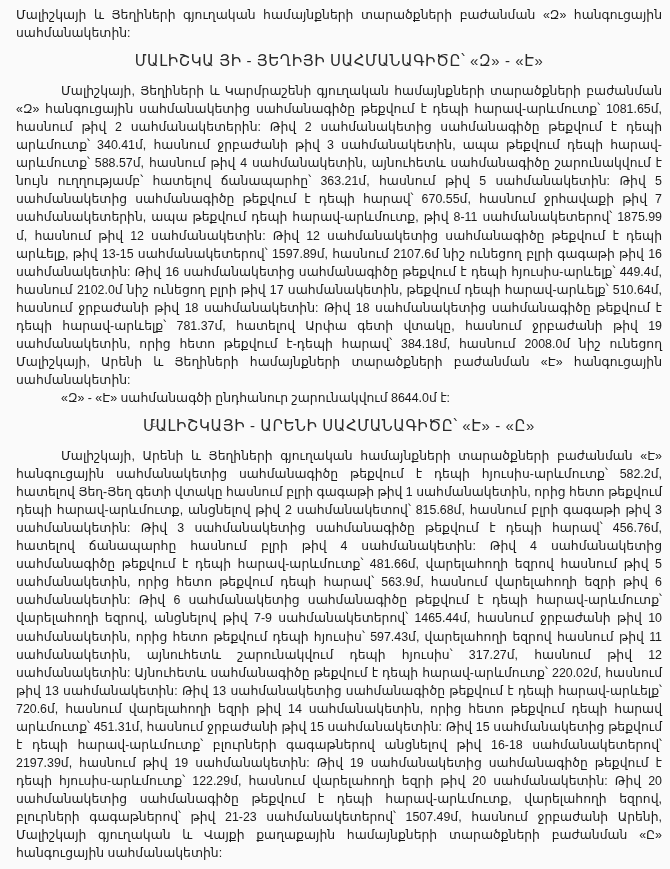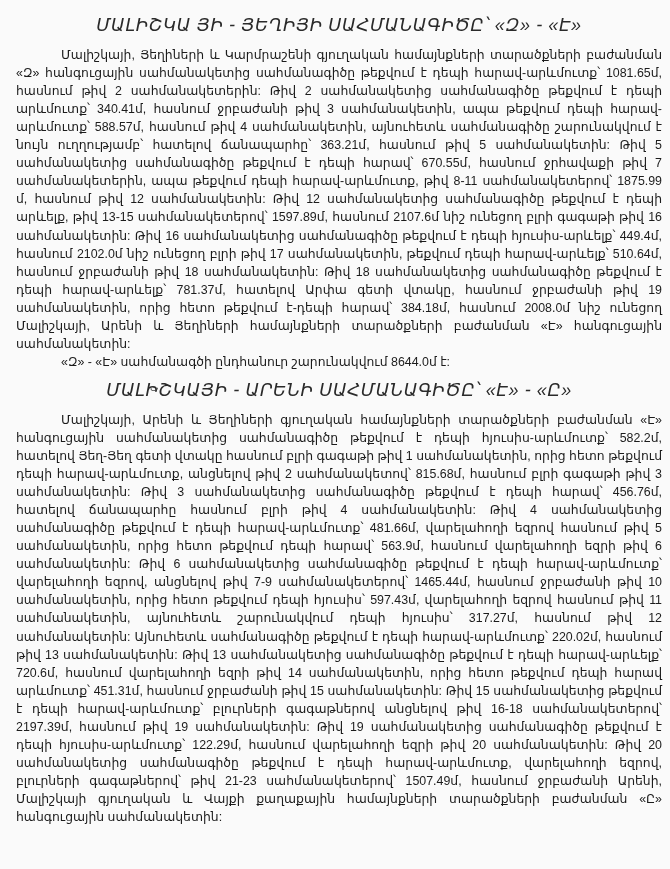--- a/index.html
+++ b/index.html
@@ -7,30 +7,31 @@
     width: 670px; height: 869px; overflow: hidden; position: relative;
     font-family: "Liberation Sans", "DejaVu Sans", sans-serif;
     color: #1c1c1c; font-size: 12.4px; line-height: 18.05px;
   }
   .page { position: absolute; left: 16px; top: 6px; width: 646px; }
   .p { text-align: justify; margin: 0; }
   .indent { text-indent: 45px; }
   .total { margin: 0; padding-left: 45px; }
   .heading {
     text-align: center; margin: 10px 0 12px 0; letter-spacing: 0.6px;
-    font-size: 18px; color: #2a2a2a; font-style: italic;
+    font-size: 15px; color: #2a2a2a;
   }
   .mark { position: absolute; font-size: 9px; color: #444; }
   .h-wrap { position: relative; }
 </style>
 </head>
 <body>
 
 <div class="page">
 
+  <p class="p">Մալիշկայի և Յեղիների գյուղական  համայնքների տարածքների բաժանման «Զ» հանգուցային սահմանակետին:</p>
 
   <div class="heading">ՄԱԼԻՇԿԱ ՅԻ - ՅԵՂԻՅԻ ՍԱՀՄԱՆԱԳԻԾԸ՝ «Զ» - «Է»</div>
 
   <p class="p indent">Մալիշկայի, Յեղիների և Կարմրաշենի գյուղական  համայնքների տարածքների բաժանման «Զ» հանգուցային սահմանակետից սահմանագիծը թեքվում է դեպի հարավ-արևմուտք՝ 1081.65մ, հասնում թիվ 2 սահմանակետերին: Թիվ 2 սահմանակետից սահմանագիծը թեքվում է դեպի արևմուտք՝ 340.41մ,  հասնում ջրբաժանի թիվ 3 սահմանակետին, ապա թեքվում դեպի հարավ-արևմուտք՝ 588.57մ,  հասնում թիվ 4 սահմանակետին, այնուհետև սահմանագիծը շարունակվում է նույն ուղղությամբ՝ հատելով ճանապարհը՝ 363.21մ, հասնում թիվ 5 սահմանակետին: Թիվ 5 սահմանակետից սահմանագիծը թեքվում է դեպի հարավ՝ 670.55մ, հասնում ջրհավաքի թիվ 7 սահմանակետերին,  ապա թեքվում դեպի հարավ-արևմուտք, թիվ 8-11 սահմանակետերով՝ 1875.99 մ, հասնում թիվ 12 սահմանակետին: Թիվ 12 սահմանակետից սահմանագիծը թեքվում է դեպի արևելք, թիվ 13-15 սահմանակետերով՝ 1597.89մ, հասնում 2107.6մ նիշ ունեցող բլրի գագաթի թիվ 16 սահմանակետին: Թիվ 16 սահմանակետից սահմանագիծը թեքվում է դեպի հյուսիս-արևելք՝ 449.4մ, հասնում 2102.0մ նիշ ունեցող բլրի թիվ 17 սահմանակետին, թեքվում դեպի հարավ-արևելք՝ 510.64մ, հասնում ջրբաժանի թիվ 18 սահմանակետին: Թիվ 18 սահմանակետից սահմանագիծը թեքվում է դեպի հարավ-արևելք՝ 781.37մ, հատելով Արփա գետի վտակը, հասնում ջրբաժանի թիվ 19 սահմանակետին, որից հետո թեքվում է-դեպի հարավ՝ 384.18մ, հասնում 2008.0մ նիշ ունեցող Մալիշկայի, Արենի և  Յեղիների համայնքների տարածքների բաժանման «Է» հանգուցային սահմանակետին:</p>
   <p class="total">«Զ» - «Է» սահմանագծի ընդհանուր շարունակվում 8644.0մ է:</p>
 
   <div class="h-wrap">
     <span class="mark" style="left:134px; top:-2px;">ت</span>
     <div class="heading">ՄԱԼԻՇԿԱՅԻ - ԱՐԵՆԻ ՍԱՀՄԱՆԱԳԻԾԸ՝ «Է» - «Ը»</div>
   </div>

